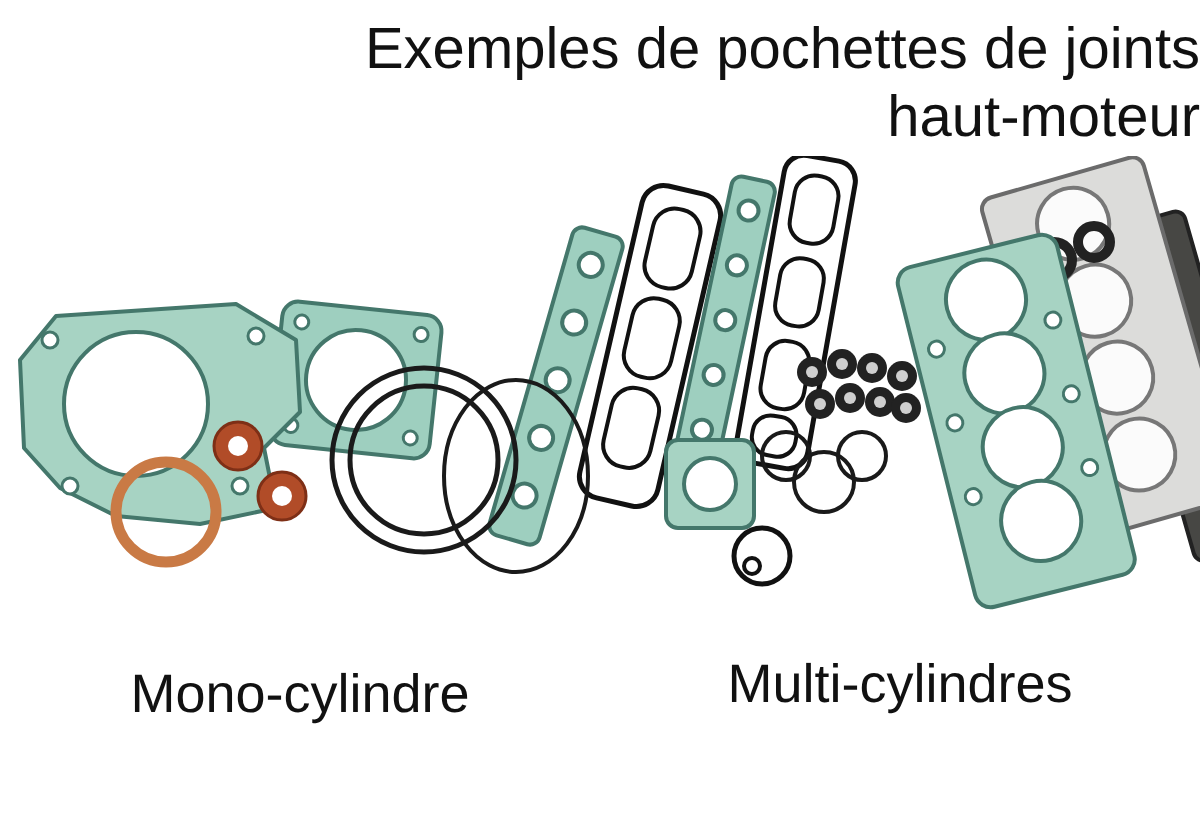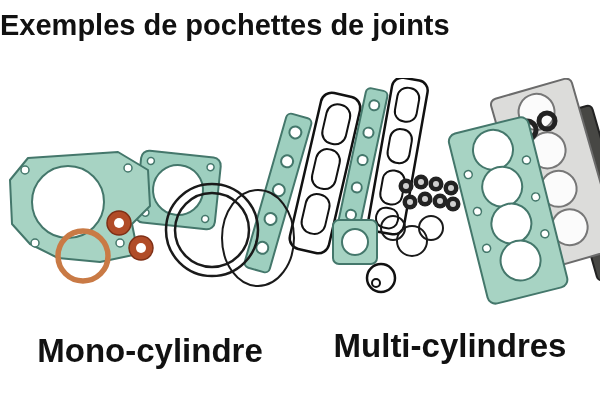--- a/index.html
+++ b/index.html
@@ -1,42 +1,43 @@
 <!DOCTYPE html>
 <html><head>
 <meta charset="utf-8">
 <style>
   html,body{margin:0;padding:0;}
   body{
     width:600px;height:408px;background:#ffffff;overflow:hidden;position:relative;
     font-family:"Liberation Sans", sans-serif;color:#111111;
   }
   .title{
-    position:absolute;top:8px;left:0;width:600px;text-align:left;
-    font-size:29px;line-height:34px;font-weight:700;letter-spacing:0px;color:#111;
+    position:absolute;top:8px;left:0;width:600px;text-align:right;
+    font-size:29px;line-height:34px;font-weight:400;letter-spacing:0px;color:#111;
   }
   .scene{position:absolute;top:78px;left:0;width:600px;height:240px;}
-  .caption{position:absolute;font-size:33px;font-weight:700;color:#111;text-align:center;}
+  .caption{position:absolute;font-size:27px;font-weight:400;color:#111;text-align:center;}
   .caption.mono{left:25px;width:250px;top:332px;}
   .caption.multi{left:320px;width:260px;top:327px;}
   svg .teal{fill:#a7d3c3;stroke:#44776b;stroke-width:2;}
   svg .teal2{fill:#9ecfbf;stroke:#44776b;stroke-width:2;}
   svg .hole{fill:#ffffff;stroke:#44776b;stroke-width:2;}
   svg .bolt{fill:#ffffff;stroke:#44776b;stroke-width:1.5;}
   svg .blackline{fill:none;stroke:#1a1a1a;}
   svg .whitegasket{fill:#ffffff;stroke:#111111;stroke-width:2.5;}
   svg .whitehole{fill:#ffffff;stroke:#111111;stroke-width:2;}
 </style>
 </head>
 <body>
 
 <div class="page">
 
   <div class="title">
     <div>Exemples de pochettes de joints</div>
+    <div>haut-moteur</div>
   </div>
 
   <div class="scene">
     <svg viewBox="0 0 600 240" width="600" height="240">
 
       <g transform="rotate(-16 592 120)">
         <rect x="575" y="30" width="42" height="172" rx="5" fill="#474744" stroke="#222222" stroke-width="2"></rect>
       </g>
 
       <g transform="rotate(-16 552 95)">

